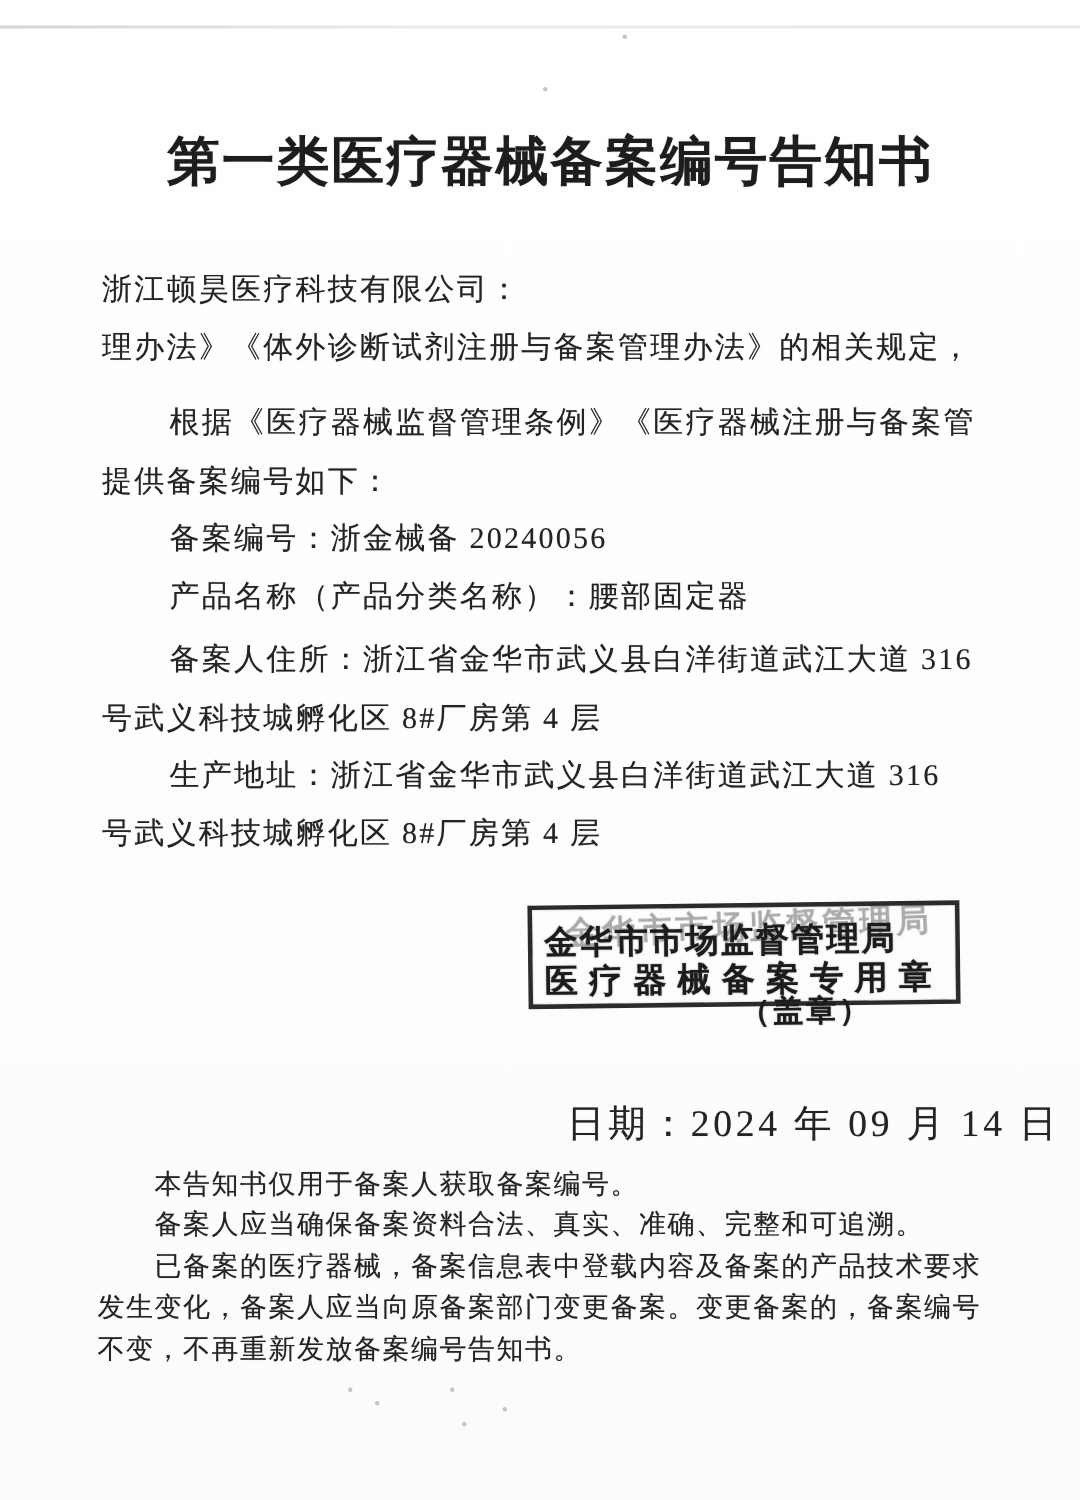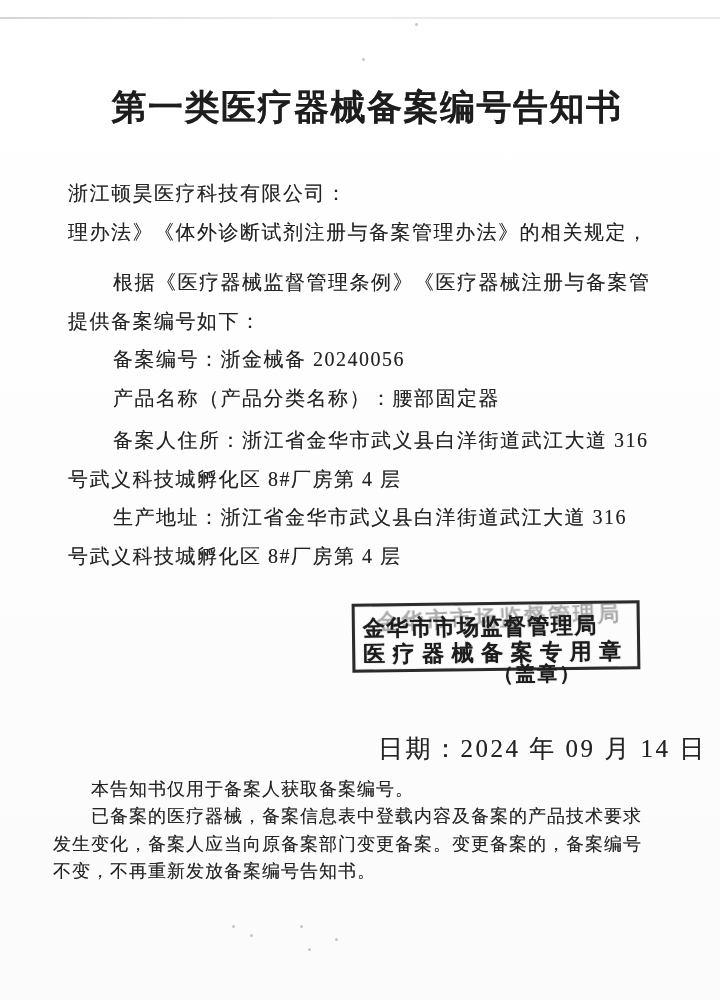--- a/index.html
+++ b/index.html
@@ -71,21 +71,21 @@
   }
   .date-line {
     position: absolute; left: 362px; top: 732px;
     font-size: 25px; letter-spacing: 2.5px;
     color: #242424;
     text-shadow: 0 0 0.5px rgba(30,30,30,.45);
     white-space: nowrap;
     margin-left: 16px;
   }
   .notes {
-    position: absolute; left: 53px; top: 776px; width: 594px;
+    position: absolute; left: 65px; top: 776px; width: 594px;
     font-size: 18px; line-height: 27.4px; letter-spacing: 1px;
     color: #242424;
     text-shadow: 0 0 0.5px rgba(30,30,30,.45);
   }
   .notes p { margin: 0; text-indent: 38px; }
   .speck {
     position: absolute; width: 3px; height: 3px; border-radius: 50%;
     background: #c6c6c6;
   }
 </style>
@@ -115,20 +115,21 @@
     <div class="stamp-ghost">金华市市场监督管理局</div>
     <div class="stamp-l1">金华市市场监督管理局</div>
     <div class="stamp-l2">医疗器械备案专用章</div>
     <div class="stamp-note">（盖章）</div>
   </div>
 
   <div class="date-line">日期：2024 年 09 月 14 日</div>
 
   <div class="notes">
     <p>本告知书仅用于备案人获取备案编号。</p>
+    <p>备案人应当确保备案资料合法、真实、准确、完整和可追溯。</p>
     <p>已备案的医疗器械，备案信息表中登载内容及备案的产品技术要求发生变化，备案人应当向原备案部门变更备案。变更备案的，备案编号不变，不再重新发放备案编号告知书。</p>
   </div>
 
   <div class="speck" style="left:232px; top:925px;"></div>
   <div class="speck" style="left:250px; top:934px;"></div>
   <div class="speck" style="left:300px; top:925px;"></div>
   <div class="speck" style="left:308px; top:948px;"></div>
   <div class="speck" style="left:335px; top:938px;"></div>
   <div class="speck" style="left:415px; top:23px;"></div>
   <div class="speck" style="left:362px; top:58px;"></div>

